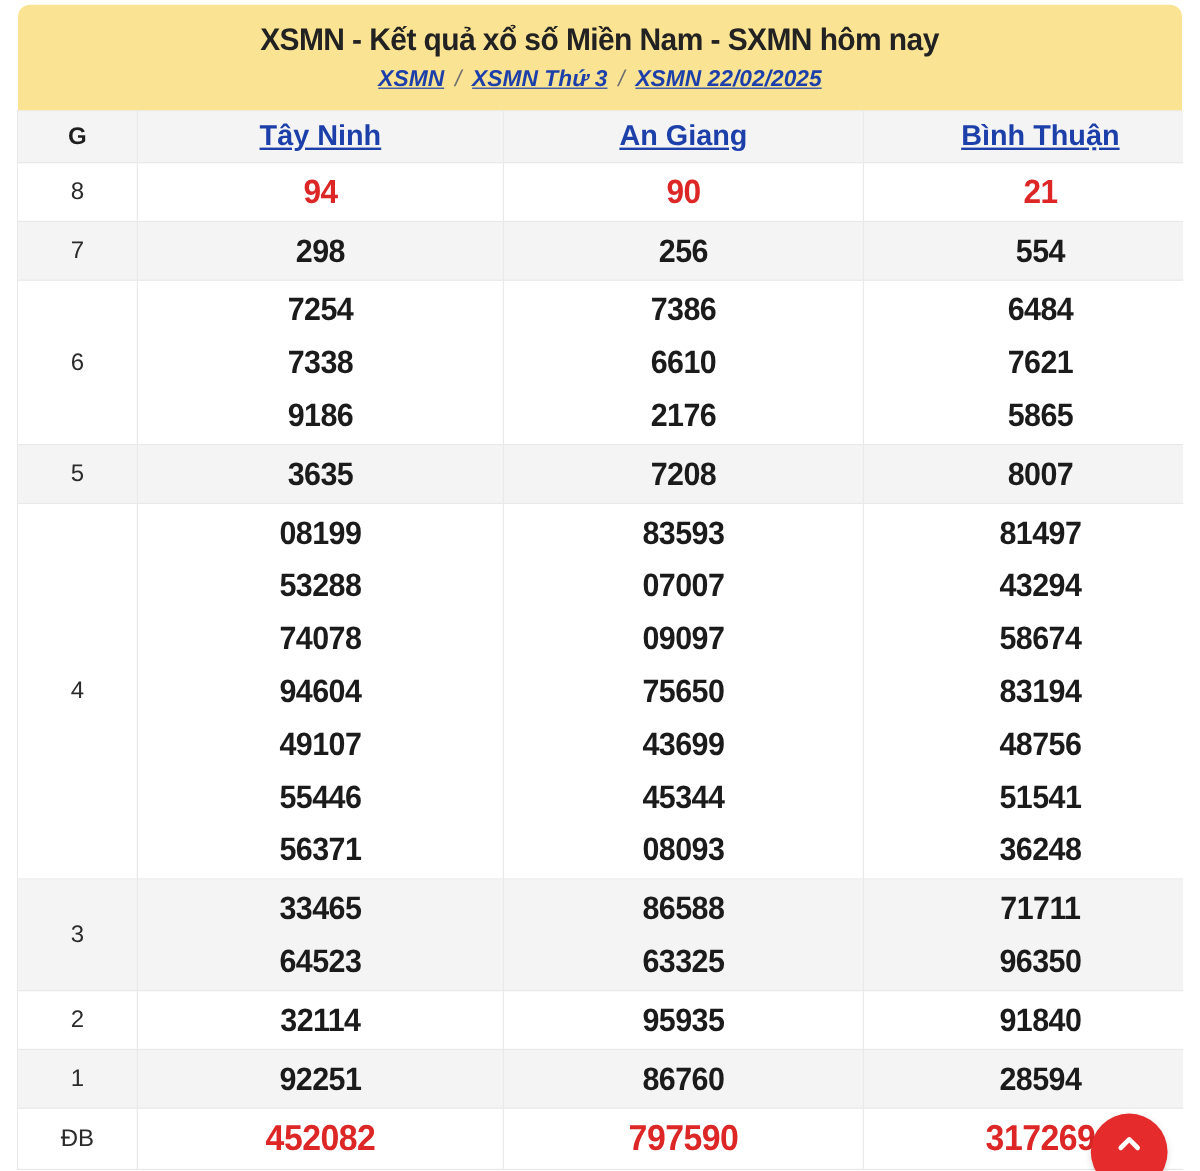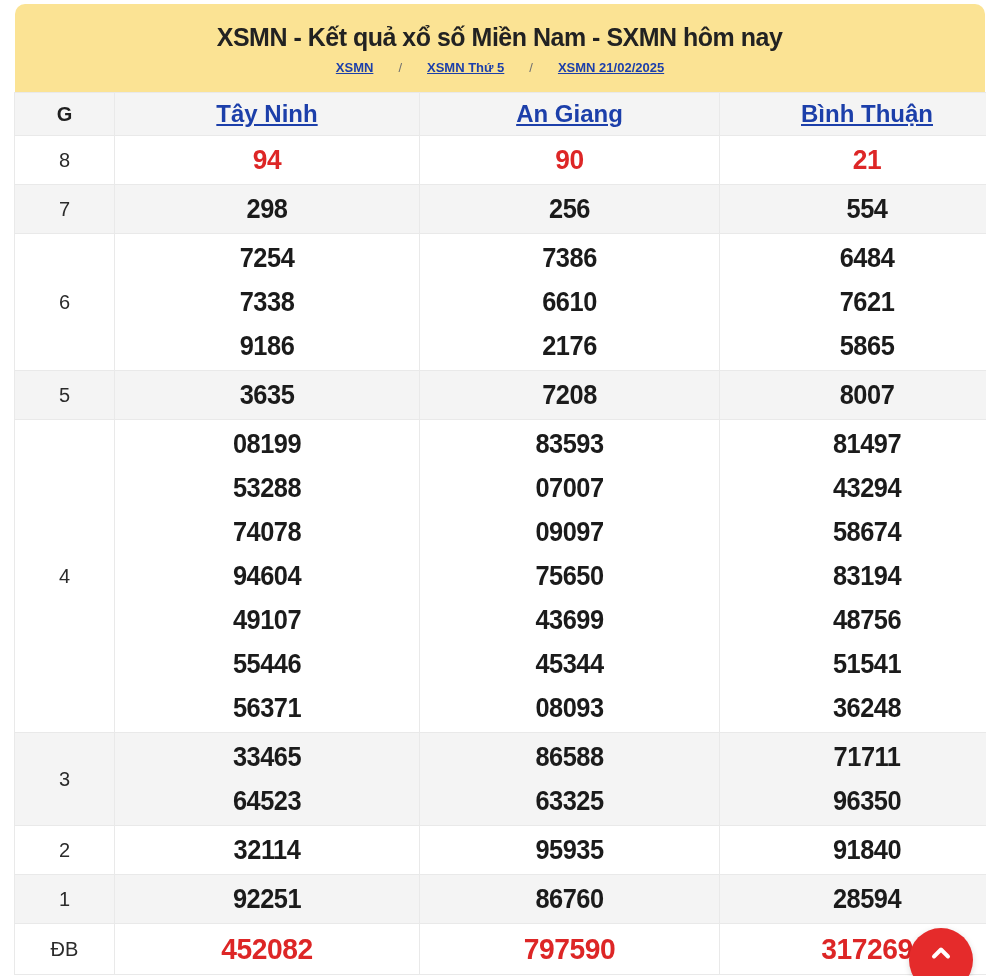--- a/index.html
+++ b/index.html
@@ -31,26 +31,27 @@
   .banner h1 {
     margin: 0;
     font-size: 26px;
     font-weight: bold;
     color: #222222;
     letter-spacing: -0.5px;
     transform: scaleX(0.96);
     white-space: nowrap;
   }
   .breadcrumb {
-    font-size: 13px;
+    font-size: 19px;
     font-weight: bold;
     display: flex;
     align-items: center;
-    gap: 25px;
+    gap: 9px;
     white-space: nowrap;
+    font-style: italic;
   }
   .breadcrumb a {
     color: #1c3faa;
     text-decoration: underline;
     cursor: pointer;
   }
   .breadcrumb .sep {
     color: #6f6f6f;
     font-weight: normal;
   }
@@ -126,23 +127,23 @@
 </head>
 <body>
 
 <div id="app">
 
   <div class="banner">
     <h1>XSMN - Kết quả xổ số Miền Nam - SXMN hôm nay</h1>
     <nav class="breadcrumb">
         <a>XSMN</a>
         <span class="sep">/</span>
-        <a>XSMN Thứ 5</a>
+        <a>XSMN Thứ 3</a>
         <span class="sep">/</span>
-        <a>XSMN 21/02/2025</a>
+        <a>XSMN 22/02/2025</a>
       </nav>
   </div>
 
   <table class="results">
     <colgroup>
       <col class="c-tier">
         <col class="c-1">
         <col class="c-2">
         <col class="c-3">
     </colgroup>

